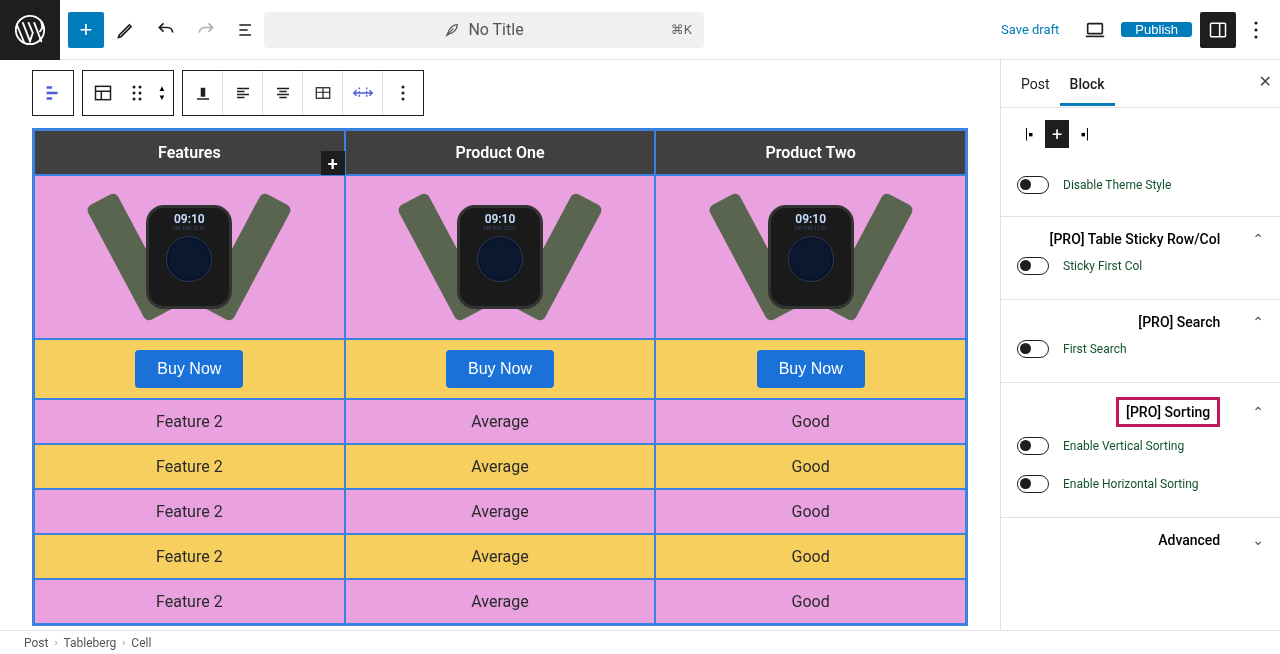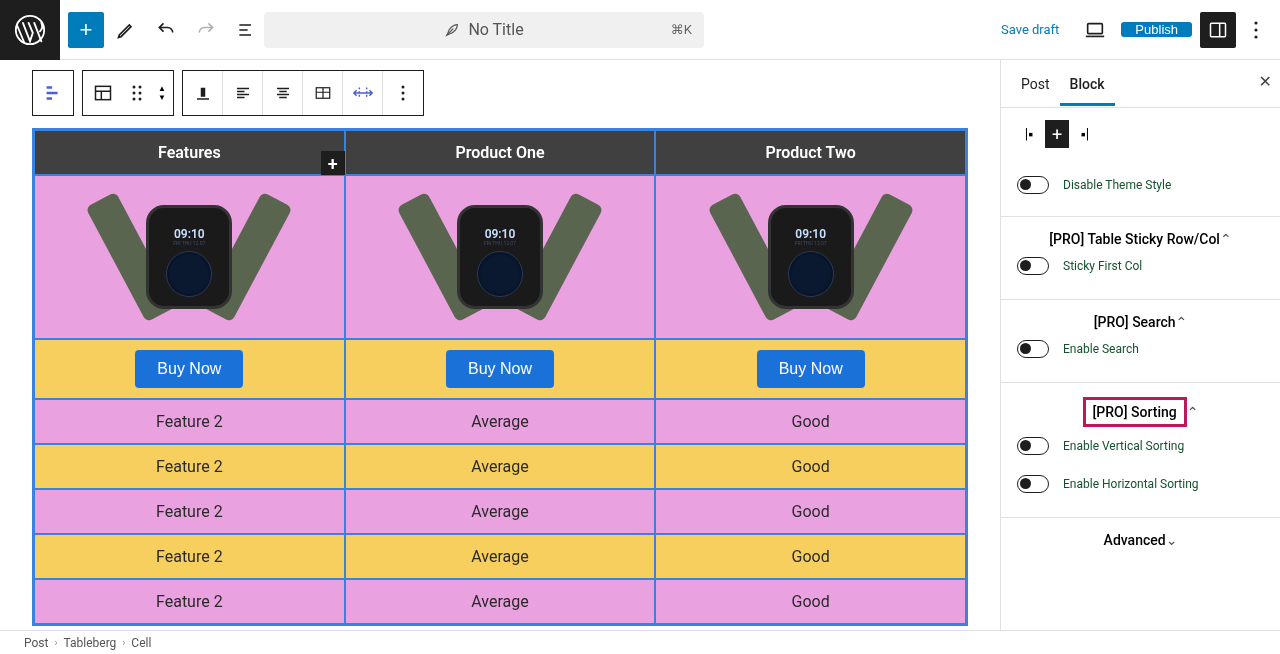--- a/index.html
+++ b/index.html
@@ -35,21 +35,21 @@
 
 .table-block { margin: 12px 32px 0 32px; border: 2px solid #3b82e0; }
 .trow { display: flex; }
 .tcell { flex: 1; border: 1px solid #3b82e0; text-align: center; padding: 12px; }
 .thead .tcell { background: #404040; color: #fff; font-weight: 600; position: relative; }
 .add-col-btn { position: absolute; right: -1px; bottom: -1px; background: #1e1e1e; color: #fff; width: 24px; height: 24px; display: flex; align-items: center; justify-content: center; font-size: 18px; }
 .img-row .tcell { background: #e9a1e0; padding: 6px; }
 .watch { width: 174px; height: 150px; position: relative; margin: 0 auto; }
 .strap-left { position: absolute; left: 12px; top: 10px; width: 34px; height: 130px; background: #5a6550; border-radius: 6px; transform: rotate(-28deg); transform-origin: center; }
 .strap-right { position: absolute; right: 12px; top: 10px; width: 34px; height: 130px; background: #5a6550; border-radius: 6px; transform: rotate(28deg); transform-origin: center; }
-.face { position: absolute; left: 50%; top: 50%; transform: translate(-50%,-50%); width: 86px; height: 104px; background: #1a1a1a; border-radius: 18px; border: 3px solid #333; display: flex; flex-direction: column; align-items: center; justify-content: flex-start; padding-top: 19px; }
+.face { position: absolute; left: 50%; top: 50%; transform: translate(-50%,-50%); width: 86px; height: 104px; background: #1a1a1a; border-radius: 18px; border: 3px solid #333; display: flex; flex-direction: column; align-items: center; justify-content: flex-start; padding-top: 4px; }
 .face-time { color: #c8e0ff; font-size: 12px; font-weight: 600; }
 .face-lines { color: #3b4a6a; font-size: 5px; line-height: 1.1; margin-bottom: 4px; }
 .face-globe { width: 46px; height: 46px; background: radial-gradient(circle, #0a1830 60%, #000); border-radius: 50%; border: 1px solid #2a3a5a; }
 .buy-row .tcell { background: #f7cf5e; padding: 10px; }
 .buy-btn { background: #1a72d8; color: #fff; border: none; border-radius: 4px; padding: 10px 22px; font-size: 16px; font-weight: 500; cursor: pointer; }
 .row-pink .tcell { background: #e9a1e0; color: #2a2a2a; font-size: 16px; }
 .row-yellow .tcell { background: #f7cf5e; color: #2a2a2a; font-size: 16px; }
 
 .sidebar { width: 280px; border-left: 1px solid #e0e0e0; overflow-y: auto; }
 .tabs { display: flex; padding: 0 10px; border-bottom: 1px solid #e0e0e0; position: relative; height: 48px; align-items: center; }
@@ -58,21 +58,21 @@
 .close-sidebar { position: absolute; right: 8px; top: 12px; cursor: pointer; font-size: 16px; color: #444; }
 .panel { padding: 12px 16px; }
 .align-row { display: flex; gap: 4px; margin-bottom: 18px; }
 .align-btn { width: 24px; height: 28px; display: flex; align-items: center; justify-content: center; font-size: 14px; cursor: pointer; }
 .align-btn.black { background: #1e1e1e; color: #fff; font-size: 18px; }
 .toggle-row { display: flex; align-items: center; gap: 14px; padding: 10px 0; }
 .toggle { width: 32px; height: 18px; border: 1.5px solid #1e1e1e; border-radius: 10px; position: relative; cursor: pointer; flex-shrink: 0; }
 .toggle::after { content: ""; position: absolute; left: 2px; top: 2px; width: 11px; height: 11px; background: #1e1e1e; border-radius: 50%; }
 .toggle-label { font-size: 12px; color: #14532d; }
 .sect { border-top: 1px solid #e0e0e0; padding: 14px 16px; }
-.sect-head { display: flex; justify-content: center; align-items: center; cursor: pointer; }
+.sect-head { display: flex; justify-content: flex-end; align-items: center; cursor: pointer; gap: 32px; }
 .sect-title { font-size: 14px; font-weight: 500; }
 .highlight { border: 3px solid #be185d; display: inline-block; padding: 4px 7px; }
 .chevron { font-size: 14px; color: #555; }
 
 .breadcrumb { height: 24px; border-top: 1px solid #e0e0e0; padding: 0 24px; display: flex; align-items: center; gap: 6px; font-size: 12px; color: #555; }
 .breadcrumb .sep { font-size: 10px; color: #999; }
 </style>
 </head>
 <body>
 
@@ -312,21 +312,21 @@
           <div class="toggle-label">Sticky First Col</div>
         </div>
     </div>
     <div class="sect">
       <div class="sect-head">
         <span class="sect-title">[PRO] Search</span>
         <span class="chevron">⌃</span>
       </div>
       <div class="toggle-row">
           <div class="toggle"></div>
-          <div class="toggle-label">Enable Search</div>
+          <div class="toggle-label">First Search</div>
         </div>
     </div>
     <div class="sect">
       <div class="sect-head">
         <span class="sect-title highlight">[PRO] Sorting</span>
         <span class="chevron">⌃</span>
       </div>
       <div class="toggle-row">
           <div class="toggle"></div>
           <div class="toggle-label">Enable Vertical Sorting</div>

